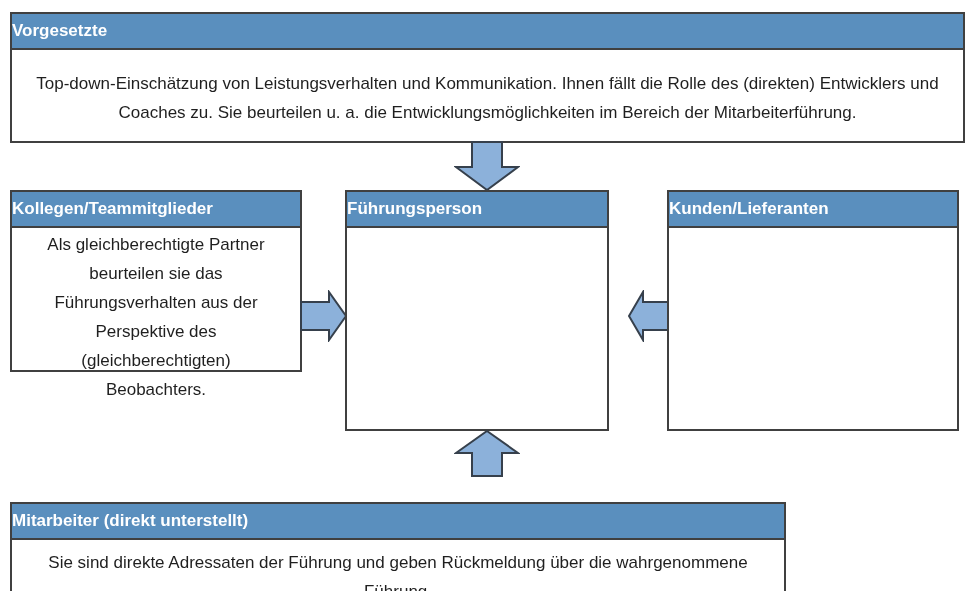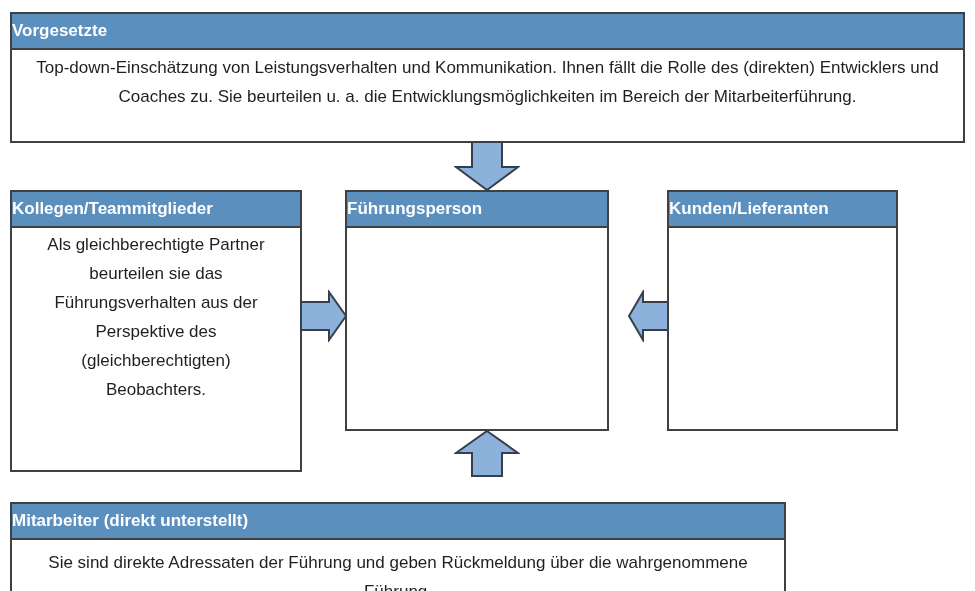--- a/index.html
+++ b/index.html
@@ -41,25 +41,25 @@
     box-sizing:border-box;
     color:var(--body-text);
     font-size:17px;
     line-height:29px;
     text-align:center;
     white-space:pre-line;
     padding:2px 8px 0 8px;
   }
   
   .box-top{left:10px;top:12px;width:955px;height:131px;}
-  .box-left{left:10px;top:190px;width:292px;height:282px;}
+  .box-left{left:10px;top:190px;width:292px;height:182px;}
   .box-center{left:345px;top:190px;width:264px;height:241px;}
-  .box-right{left:667px;top:190px;width:231px;height:241px;}
+  .box-right{left:667px;top:190px;width:292px;height:241px;}
   .box-bottom{left:10px;top:502px;width:776px;height:108px;}
-  .box-top .body{padding-top:3px;}
+  .box-top .body{padding-top:19px;}
   .box-center .body,.box-left .body,.box-right .body{}
   .box-bottom .body{padding-top:8px;}
 
   .arrow{position:absolute;}
   .arrow polygon{
     fill:var(--arrow-fill);
     stroke:var(--arrow-stroke);
     stroke-width:2;
     stroke-linejoin:miter;
   }

